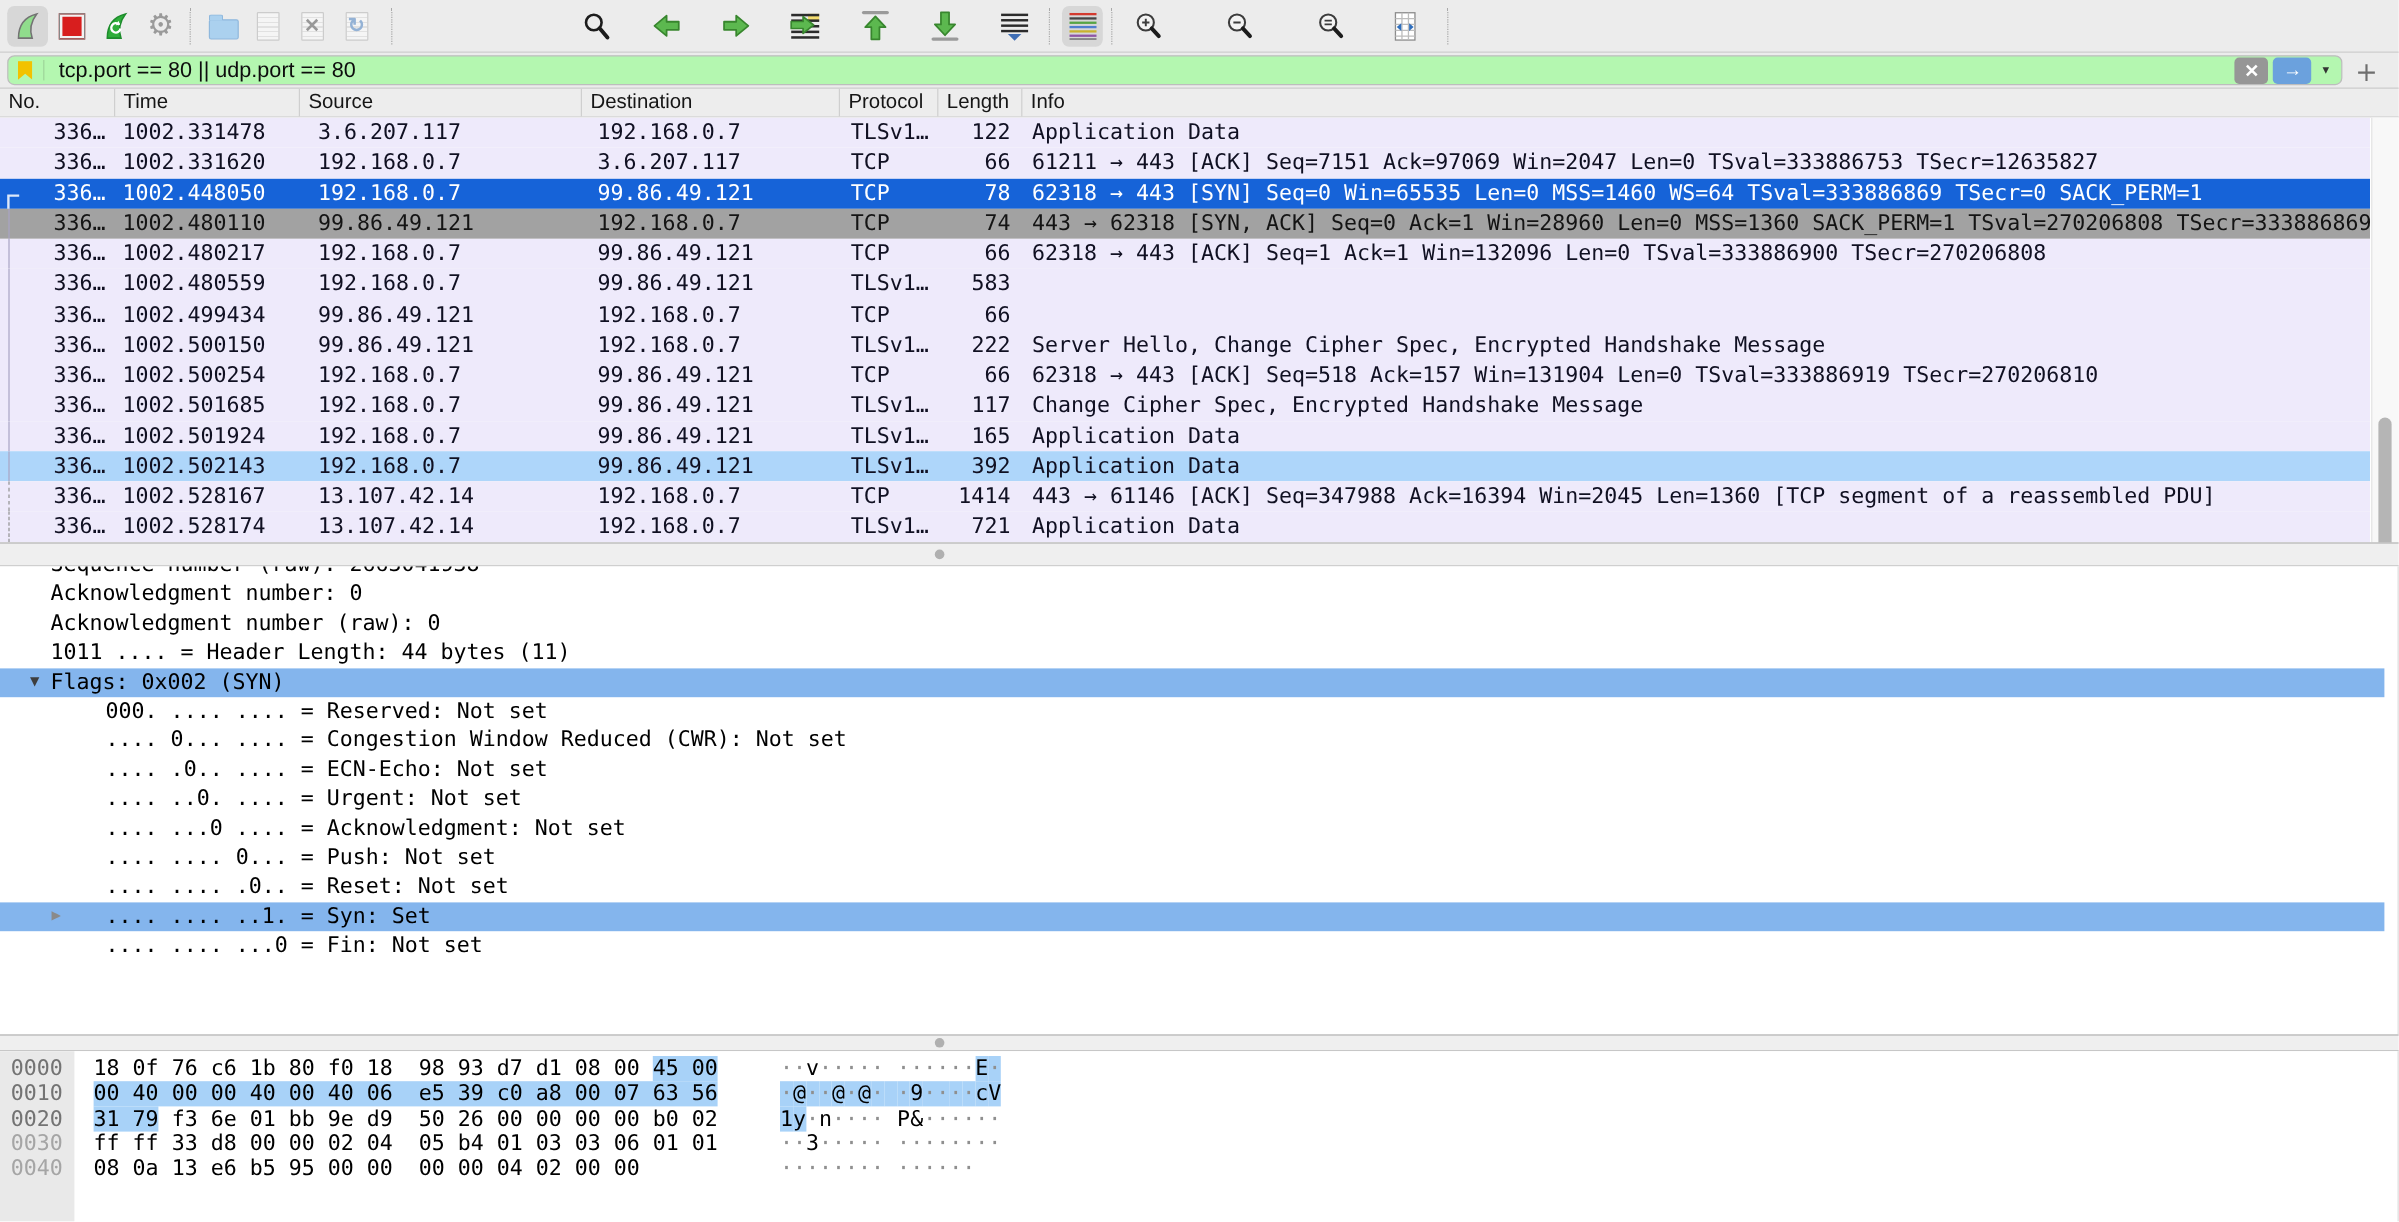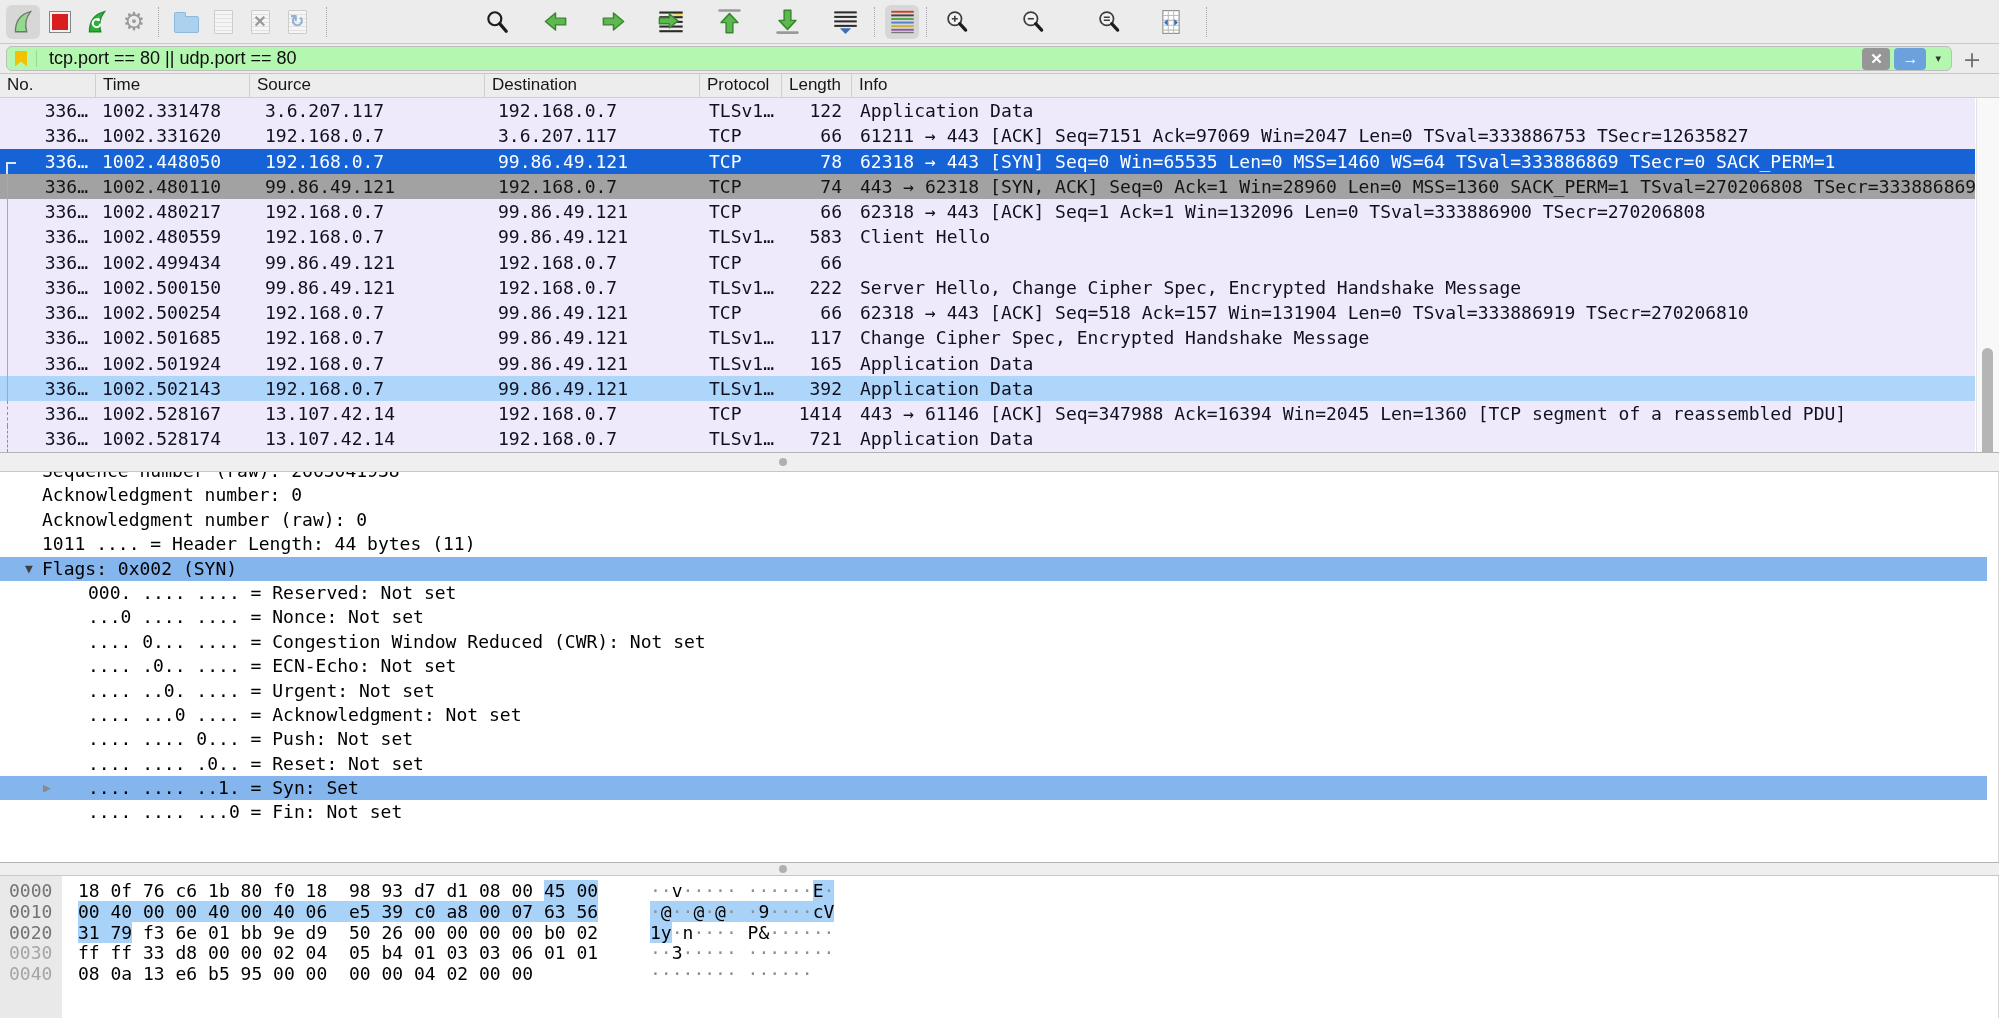--- a/index.html
+++ b/index.html
@@ -349,21 +349,20 @@
     <div class="prow">
       <div class="c gut">
         <span class="mk-line"></span>
       </div>
       <div class="c no">336…</div>
       <div class="c time">1002.480559</div>
       <div class="c src">192.168.0.7</div>
       <div class="c dst">99.86.49.121</div>
       <div class="c proto">TLSv1…</div>
       <div class="c len">583</div>
-      <div class="c info">Client Hello</div>
     </div>
     <div class="prow">
       <div class="c gut">
         <span class="mk-line"></span>
       </div>
       <div class="c no">336…</div>
       <div class="c time">1002.499434</div>
       <div class="c src">99.86.49.121</div>
       <div class="c dst">192.168.0.7</div>
       <div class="c proto">TCP</div>
@@ -462,21 +461,20 @@
     <div class="dimple"></div>
   </div>
 
 <div class="details" id="detail-lines">
     <div class="dline ind1"><span class="dtext">Sequence number (raw): 2663041938</span></div>
     <div class="dline ind1"><span class="dtext">Acknowledgment number: 0</span></div>
     <div class="dline ind1"><span class="dtext">Acknowledgment number (raw): 0</span></div>
     <div class="dline ind1"><span class="dtext">1011 .... = Header Length: 44 bytes (11)</span></div>
     <div class="dline ind1 hl"><span class="exp l1">▼</span><span class="dtext">Flags: 0x002 (SYN)</span></div>
     <div class="dline ind2"><span class="dtext">000. .... .... = Reserved: Not set</span></div>
-    <div class="dline ind2"><span class="dtext">...0 .... .... = Nonce: Not set</span></div>
     <div class="dline ind2"><span class="dtext">.... 0... .... = Congestion Window Reduced (CWR): Not set</span></div>
     <div class="dline ind2"><span class="dtext">.... .0.. .... = ECN-Echo: Not set</span></div>
     <div class="dline ind2"><span class="dtext">.... ..0. .... = Urgent: Not set</span></div>
     <div class="dline ind2"><span class="dtext">.... ...0 .... = Acknowledgment: Not set</span></div>
     <div class="dline ind2"><span class="dtext">.... .... 0... = Push: Not set</span></div>
     <div class="dline ind2"><span class="dtext">.... .... .0.. = Reset: Not set</span></div>
     <div class="dline ind2 hl"><span class="exp l2">▶</span><span class="dtext">.... .... ..1. = Syn: Set</span></div>
     <div class="dline ind2"><span class="dtext">.... .... ...0 = Fin: Not set</span></div>
   </div>
 

